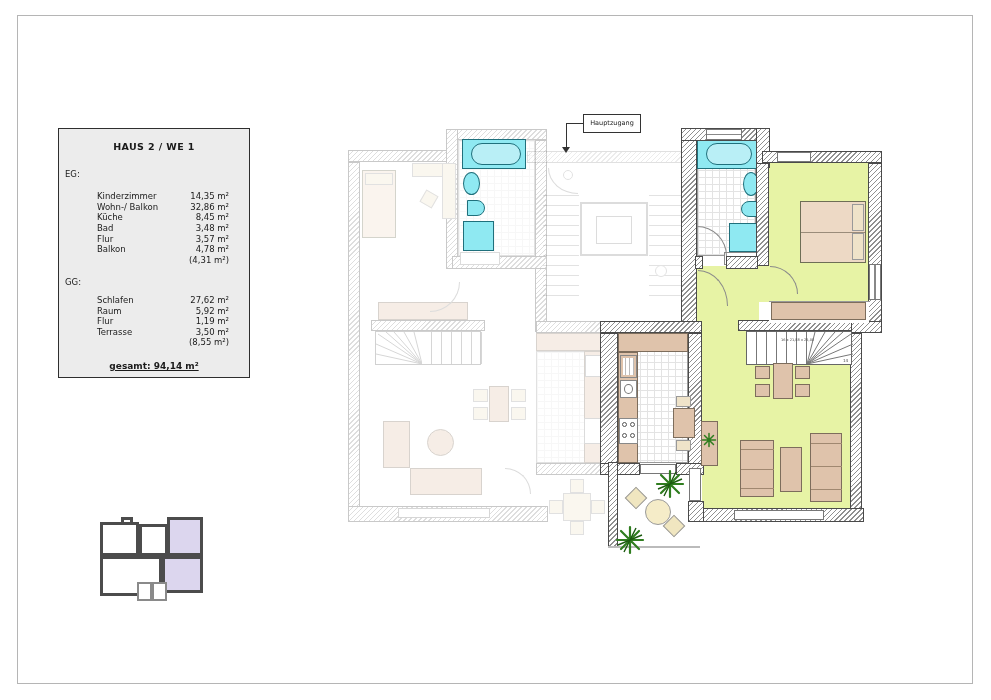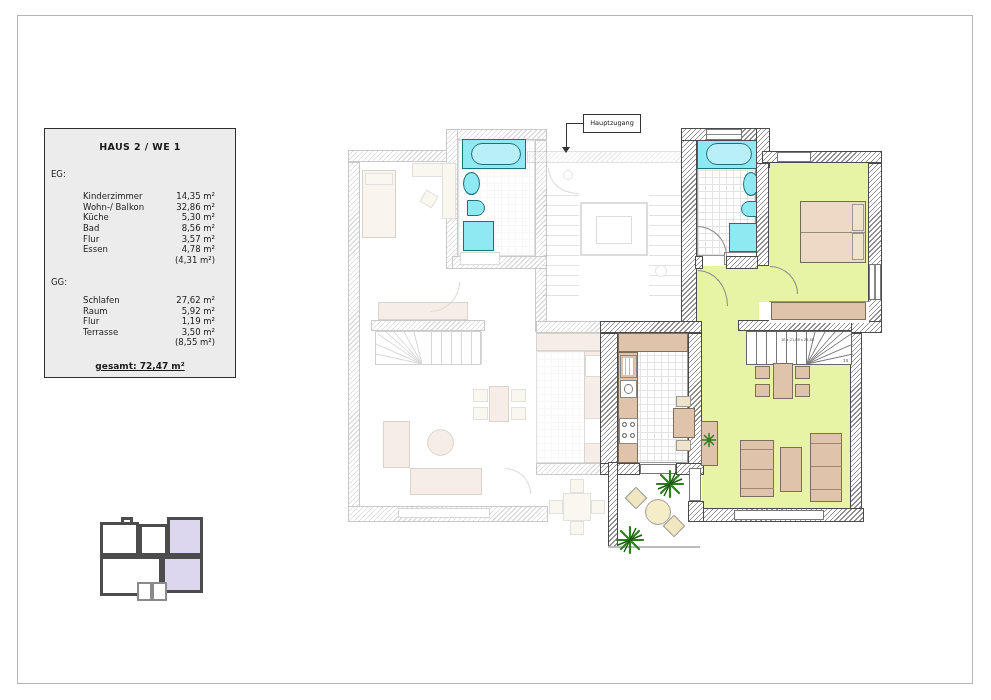--- a/index.html
+++ b/index.html
@@ -50,46 +50,46 @@
   .burner{position:absolute;width:5px;height:5px;border:1px solid #555;border-radius:50%;box-sizing:border-box;background:#fff;}
   .sofaline{position:absolute;background:#a08870;}
 </style>
 </head>
 <body>
 
 <div class="page">
 
   <div class="abs" style="left:17px;top:15px;width:956px;height:669px;border:1px solid #b5b5b5;"></div>
 
-  <div class="abs legend" style="left:44px;top:128px;width:192px;height:250px;">
+  <div class="abs legend" style="left:58px;top:128px;width:192px;height:250px;">
     <div class="title">HAUS 2 / WE 1</div>
     <div class="seclabel">EG:</div>
     <div>
         <div class="lrow">
           <span class="lname">Kinderzimmer</span>
           <span class="lval">14,35 m²</span>
         </div>
         <div class="lrow">
           <span class="lname">Wohn-/ Balkon</span>
           <span class="lval">32,86 m²</span>
         </div>
         <div class="lrow">
           <span class="lname">Küche</span>
-          <span class="lval">5,30 m²</span>
+          <span class="lval">8,45 m²</span>
         </div>
         <div class="lrow">
           <span class="lname">Bad</span>
-          <span class="lval">8,56 m²</span>
+          <span class="lval">3,48 m²</span>
         </div>
         <div class="lrow">
           <span class="lname">Flur</span>
           <span class="lval">3,57 m²</span>
         </div>
         <div class="lrow">
-          <span class="lname">Essen</span>
+          <span class="lname">Balkon</span>
           <span class="lval">4,78 m²</span>
         </div>
         <div class="lrow">
           <span class="lname"></span>
           <span class="lval">(4,31 m²)</span>
         </div>
       </div>
     <div class="seclabel" style="margin-top:12px;margin-bottom:7px;">GG:</div>
     <div>
         <div class="lrow">
@@ -106,21 +106,21 @@
         </div>
         <div class="lrow">
           <span class="lname">Terrasse</span>
           <span class="lval">3,50 m²</span>
         </div>
         <div class="lrow">
           <span class="lname"></span>
           <span class="lval">(8,55 m²)</span>
         </div>
       </div>
-    <div class="total">gesamt: 72,47 m²</div>
+    <div class="total">gesamt: 94,14 m²</div>
   </div>
 
   <div class="abs" style="left:100px;top:516px;width:106px;height:86px;">
     <div class="abs kp" style="left:21px;top:1px;width:12px;height:9px;"></div>
     <div class="abs kp" style="left:0px;top:6px;width:39px;height:34px;"></div>
     <div class="abs kp" style="left:39px;top:8px;width:29px;height:32px;"></div>
     <div class="abs kp lav" style="left:67px;top:1px;width:36px;height:39px;"></div>
     <div class="abs kp" style="left:0px;top:40px;width:62px;height:40px;"></div>
     <div class="abs kp lav" style="left:62px;top:40px;width:41px;height:37px;"></div>
     <div class="abs kp small" style="left:37px;top:66px;width:15px;height:19px;"></div>

